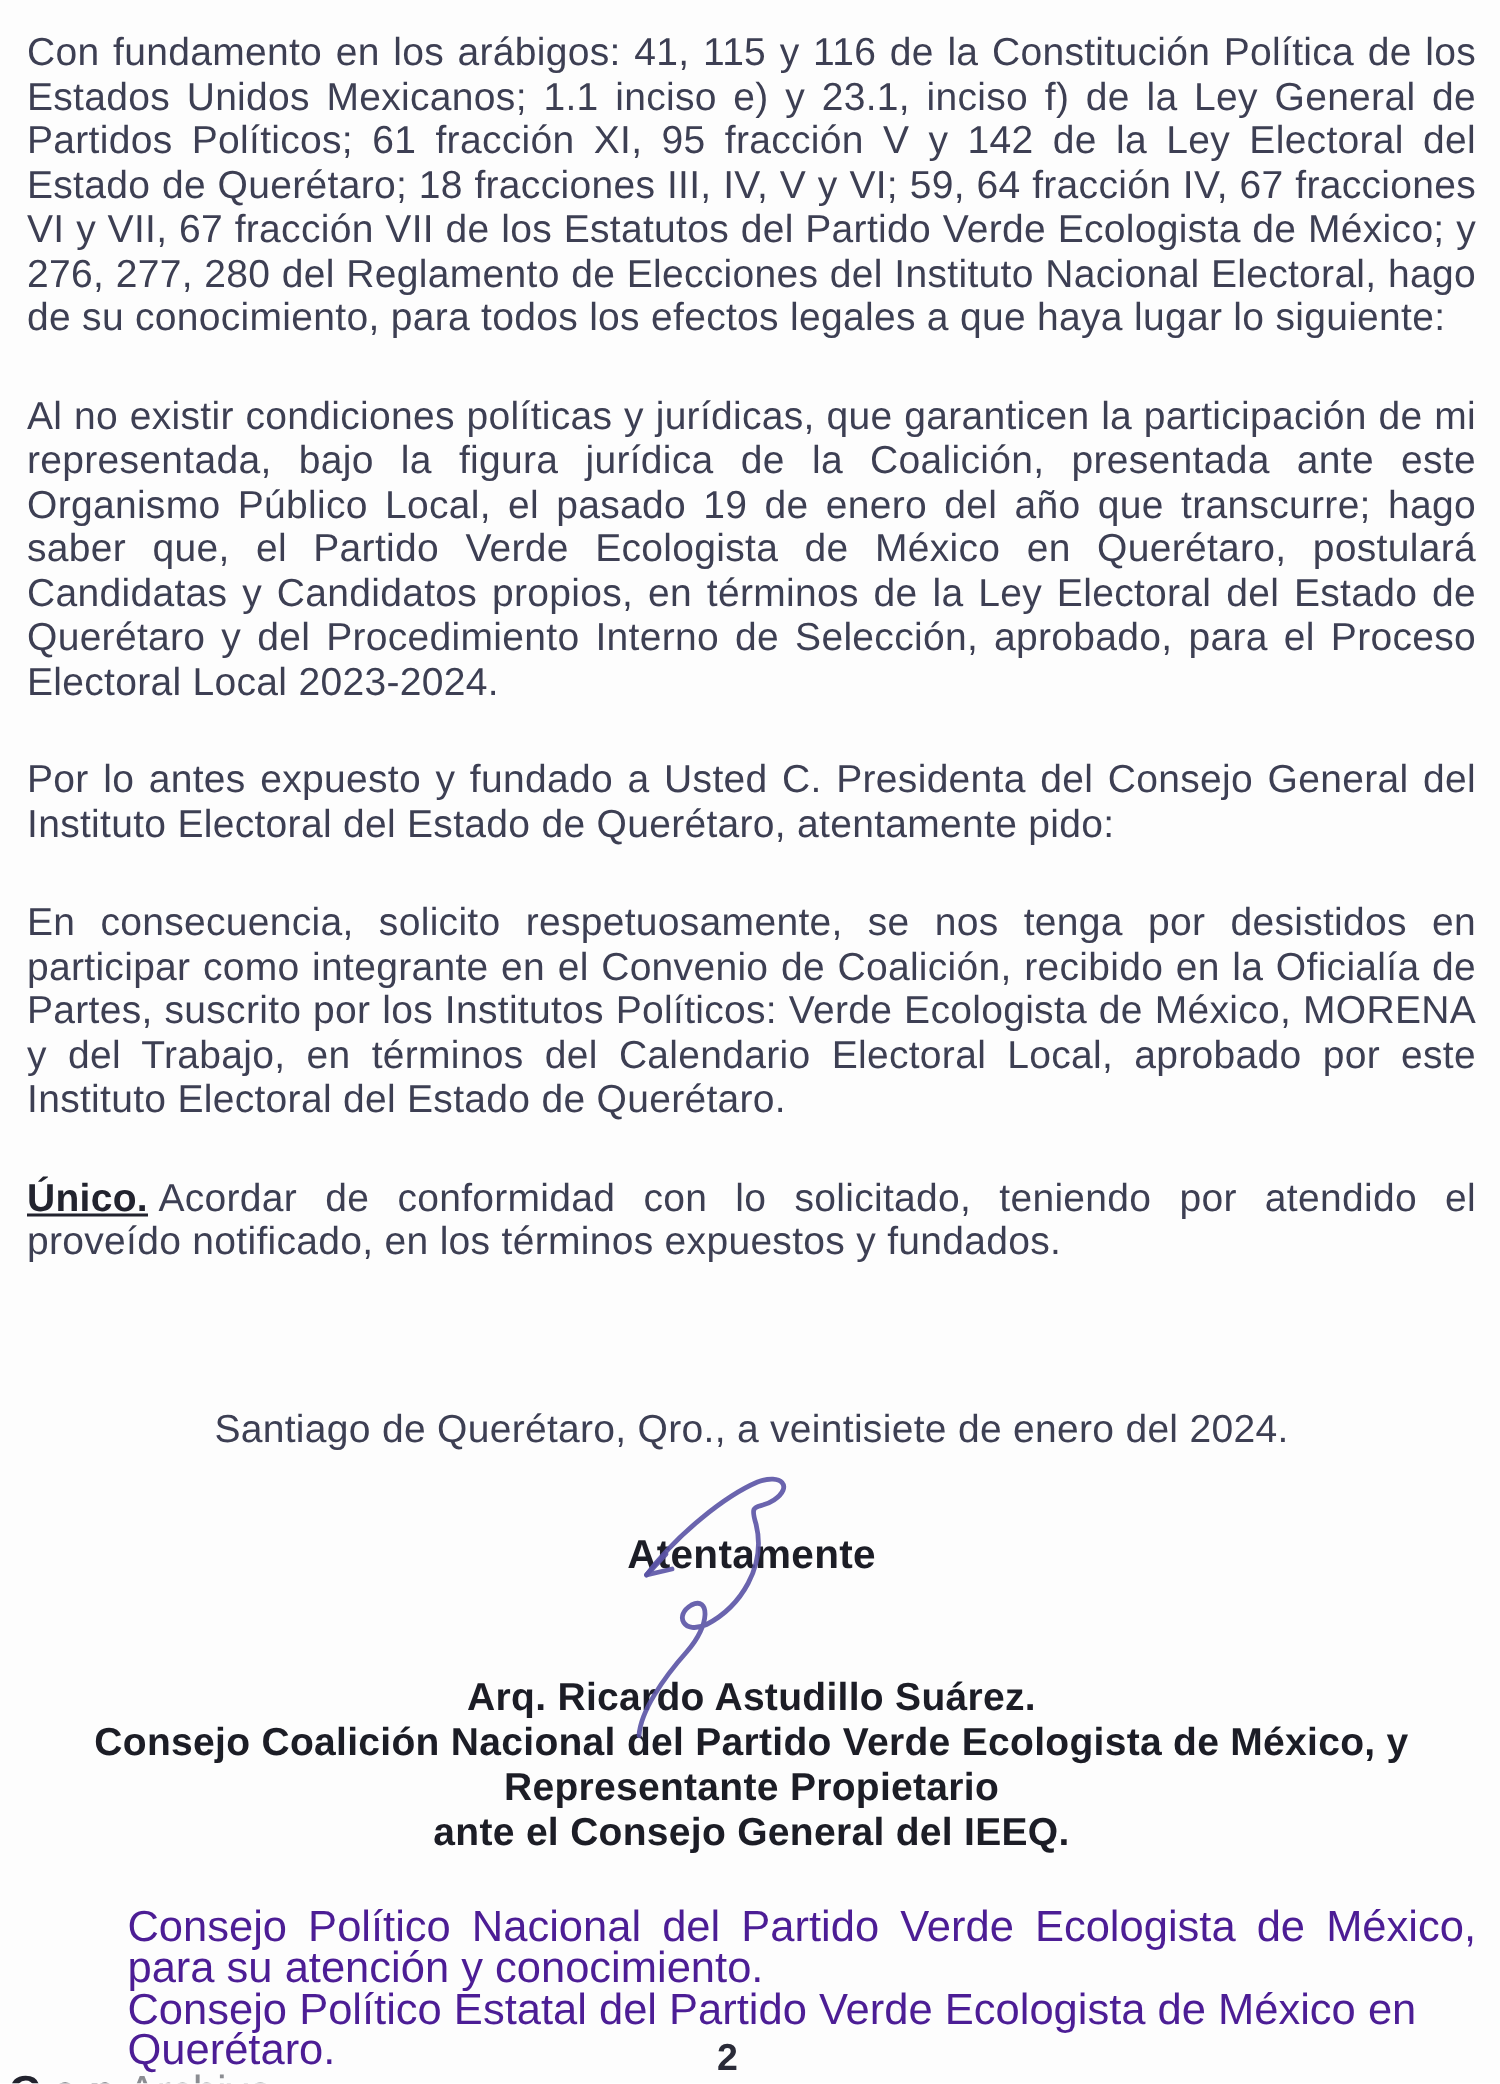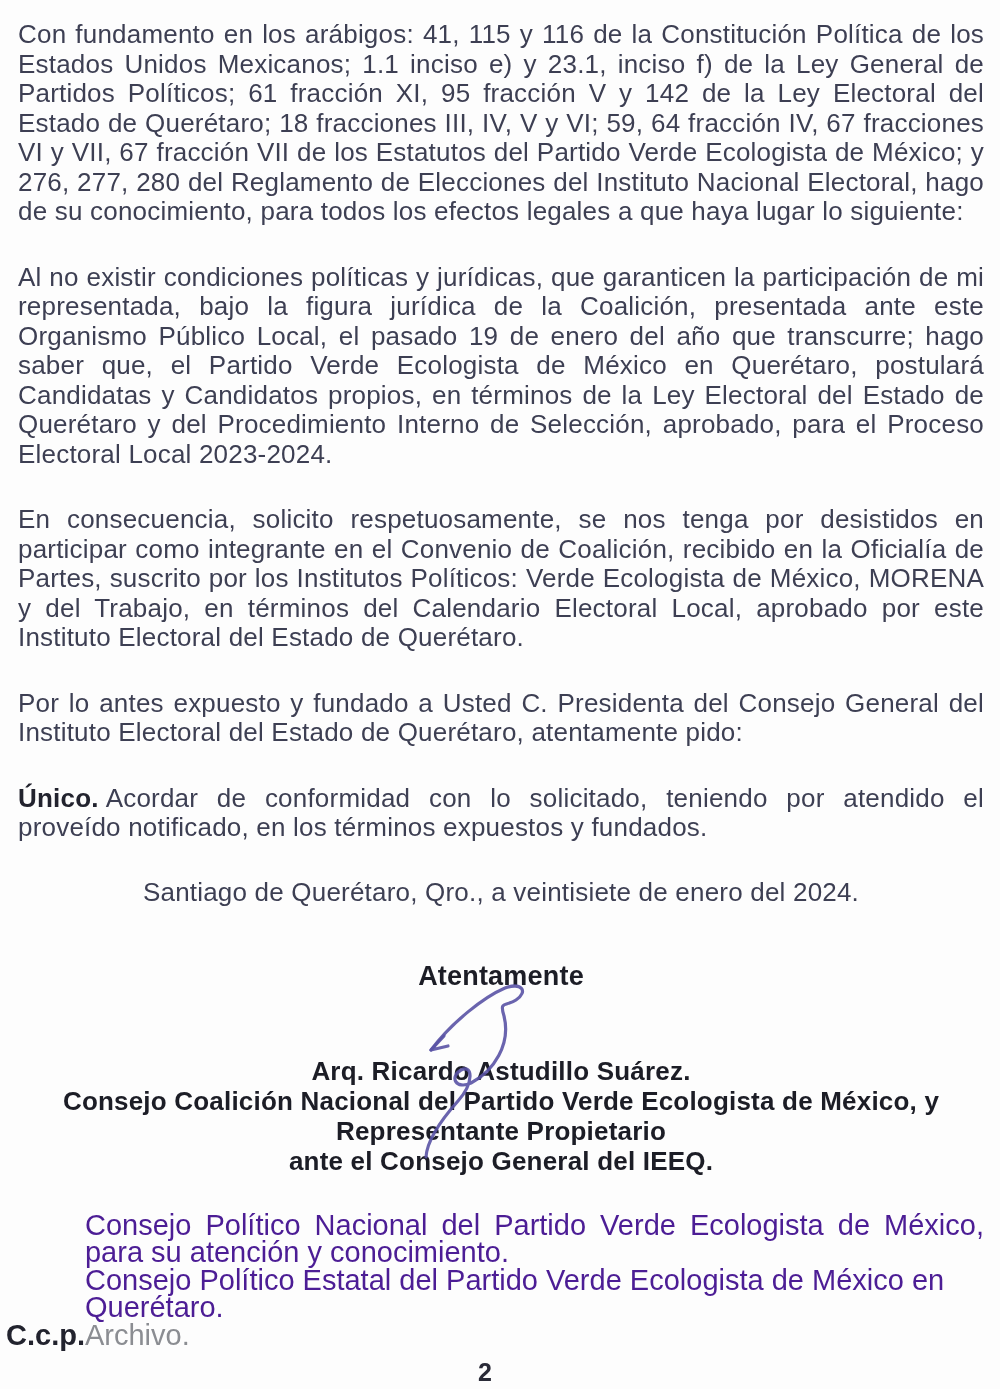--- a/index.html
+++ b/index.html
@@ -14,25 +14,25 @@
     color: #3d3f53;
     padding: 20px 16px 0 18px;
   }
   .para {
     font-size: 26px;
     line-height: 29.5px;
     letter-spacing: 0.2px;
     text-align: justify;
     margin: 0 0 36px 0;
   }
-  .b { font-weight: bold; color: #22232e; }
+  .b { font-weight: bold; color: #22232e; text-decoration: underline; }
   .unico { margin-bottom: 0; }
   .unico-text { margin-left: 7px; }
   .dateline {
-    margin-top: 34px;
+    margin-top: 94px;
     font-size: 26px;
     line-height: 30px;
     text-align: center;
     letter-spacing: 0.2px;
   }
   .closing {
     margin-top: 54px;
     font-size: 27px;
     font-weight: bold;
     color: #1c1d26;
@@ -93,23 +93,23 @@
 </style>
 </head>
 <body>
 
 <div class="page">
 
   <p class="para">Con fundamento en los arábigos: 41, 115 y 116 de la Constitución Política de los Estados Unidos Mexicanos; 1.1 inciso e) y 23.1, inciso f) de la Ley General de Partidos Políticos; 61 fracción XI, 95 fracción V y 142 de la Ley Electoral del Estado de Querétaro; 18 fracciones III, IV, V y VI; 59, 64 fracción IV, 67 fracciones VI y VII, 67 fracción VII de los Estatutos del Partido Verde Ecologista de México; y 276, 277, 280 del Reglamento de Elecciones del Instituto Nacional Electoral, hago de su conocimiento, para todos los efectos legales a que haya lugar lo siguiente:</p>
 
   <p class="para">Al no existir condiciones políticas y jurídicas, que garanticen la participación de mi representada, bajo la figura jurídica de la Coalición, presentada ante este Organismo Público Local, el pasado 19 de enero del año que transcurre; hago saber que, el Partido Verde Ecologista de México en Querétaro, postulará Candidatas y Candidatos propios, en términos de la Ley Electoral del Estado de Querétaro y del Procedimiento Interno de Selección, aprobado, para el Proceso Electoral Local 2023-2024.</p>
 
+  <p class="para">Por lo antes expuesto y fundado a Usted C. Presidenta del Consejo General del Instituto Electoral del Estado de Querétaro, atentamente pido:</p>
+
   <p class="para">En consecuencia, solicito respetuosamente, se nos tenga por desistidos en participar como integrante en el Convenio de Coalición, recibido en la Oficialía de Partes, suscrito por los Institutos Políticos: Verde Ecologista de México, MORENA y del Trabajo, en términos del Calendario Electoral Local, aprobado por este Instituto Electoral del Estado de Querétaro.</p>
-
-  <p class="para">Por lo antes expuesto y fundado a Usted C. Presidenta del Consejo General del Instituto Electoral del Estado de Querétaro, atentamente pido:</p>
 
   <p class="para unico"><span class="b">Único.</span><span class="unico-text">Acordar de conformidad con lo solicitado, teniendo por atendido el proveído notificado, en los términos expuestos y fundados.</span></p>
 
   <div class="dateline">Santiago de Querétaro, Qro., a veintisiete de enero del 2024.</div>
 
   <div class="closing">Atentamente</div>
 
   <div class="sigblock">
     <div>Arq. Ricardo Astudillo Suárez.</div>
     <div>Consejo Coalición Nacional del Partido Verde Ecologista de México, y</div>

